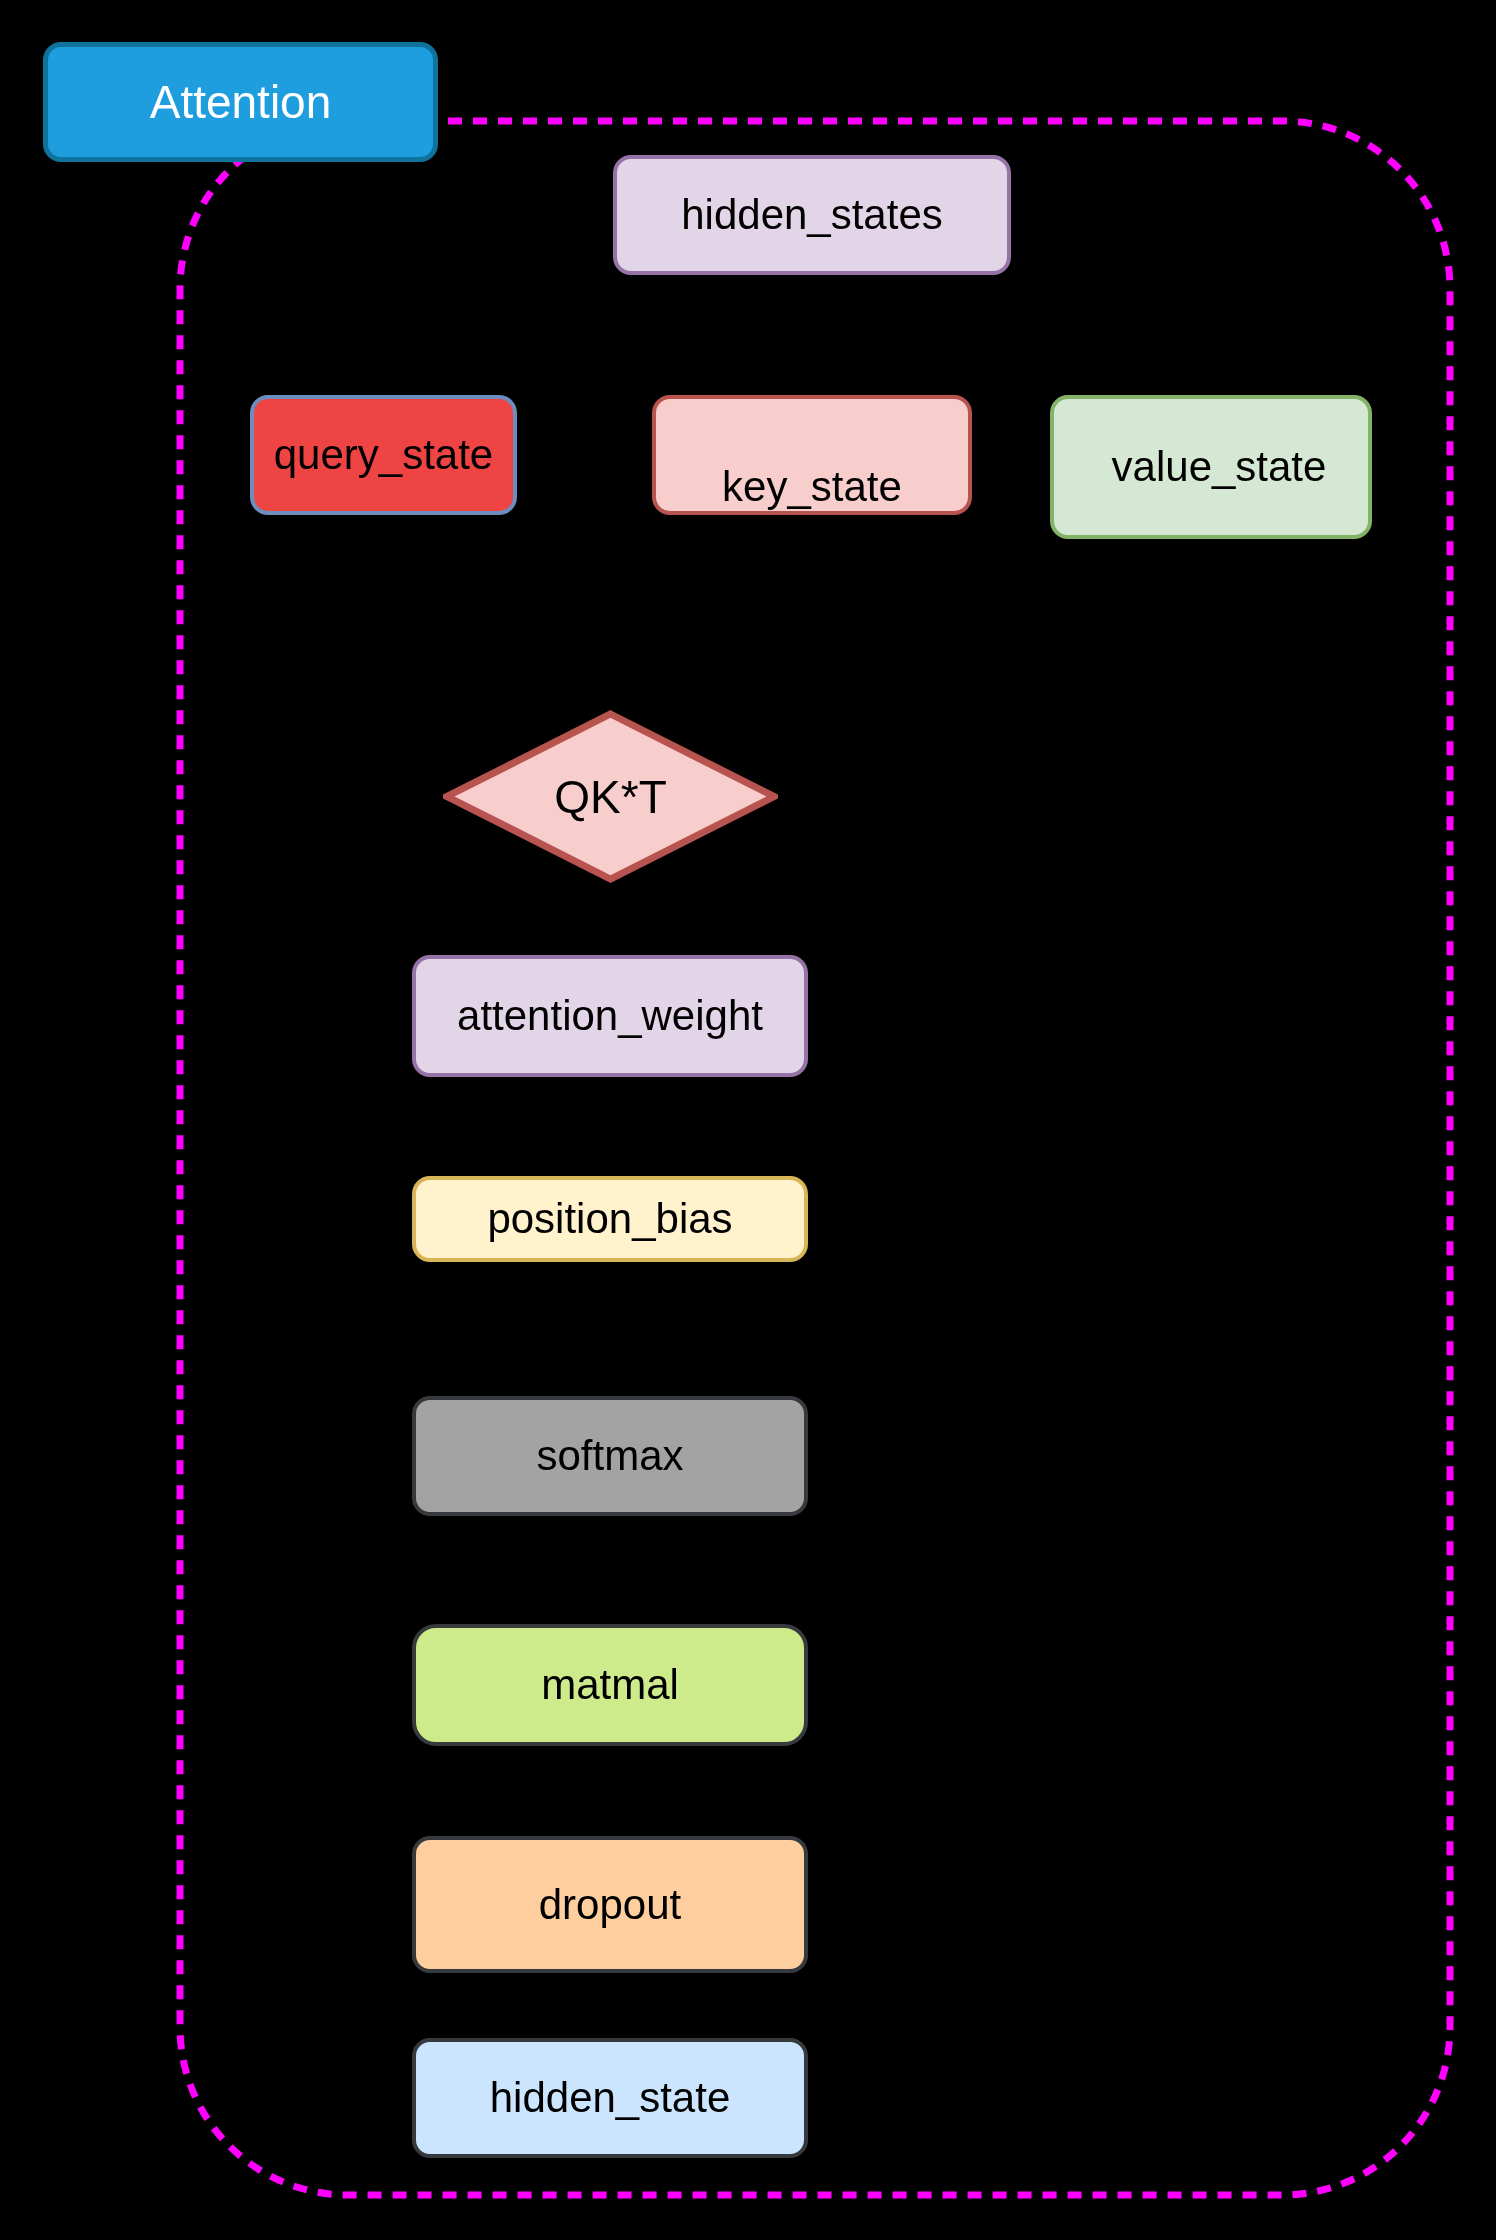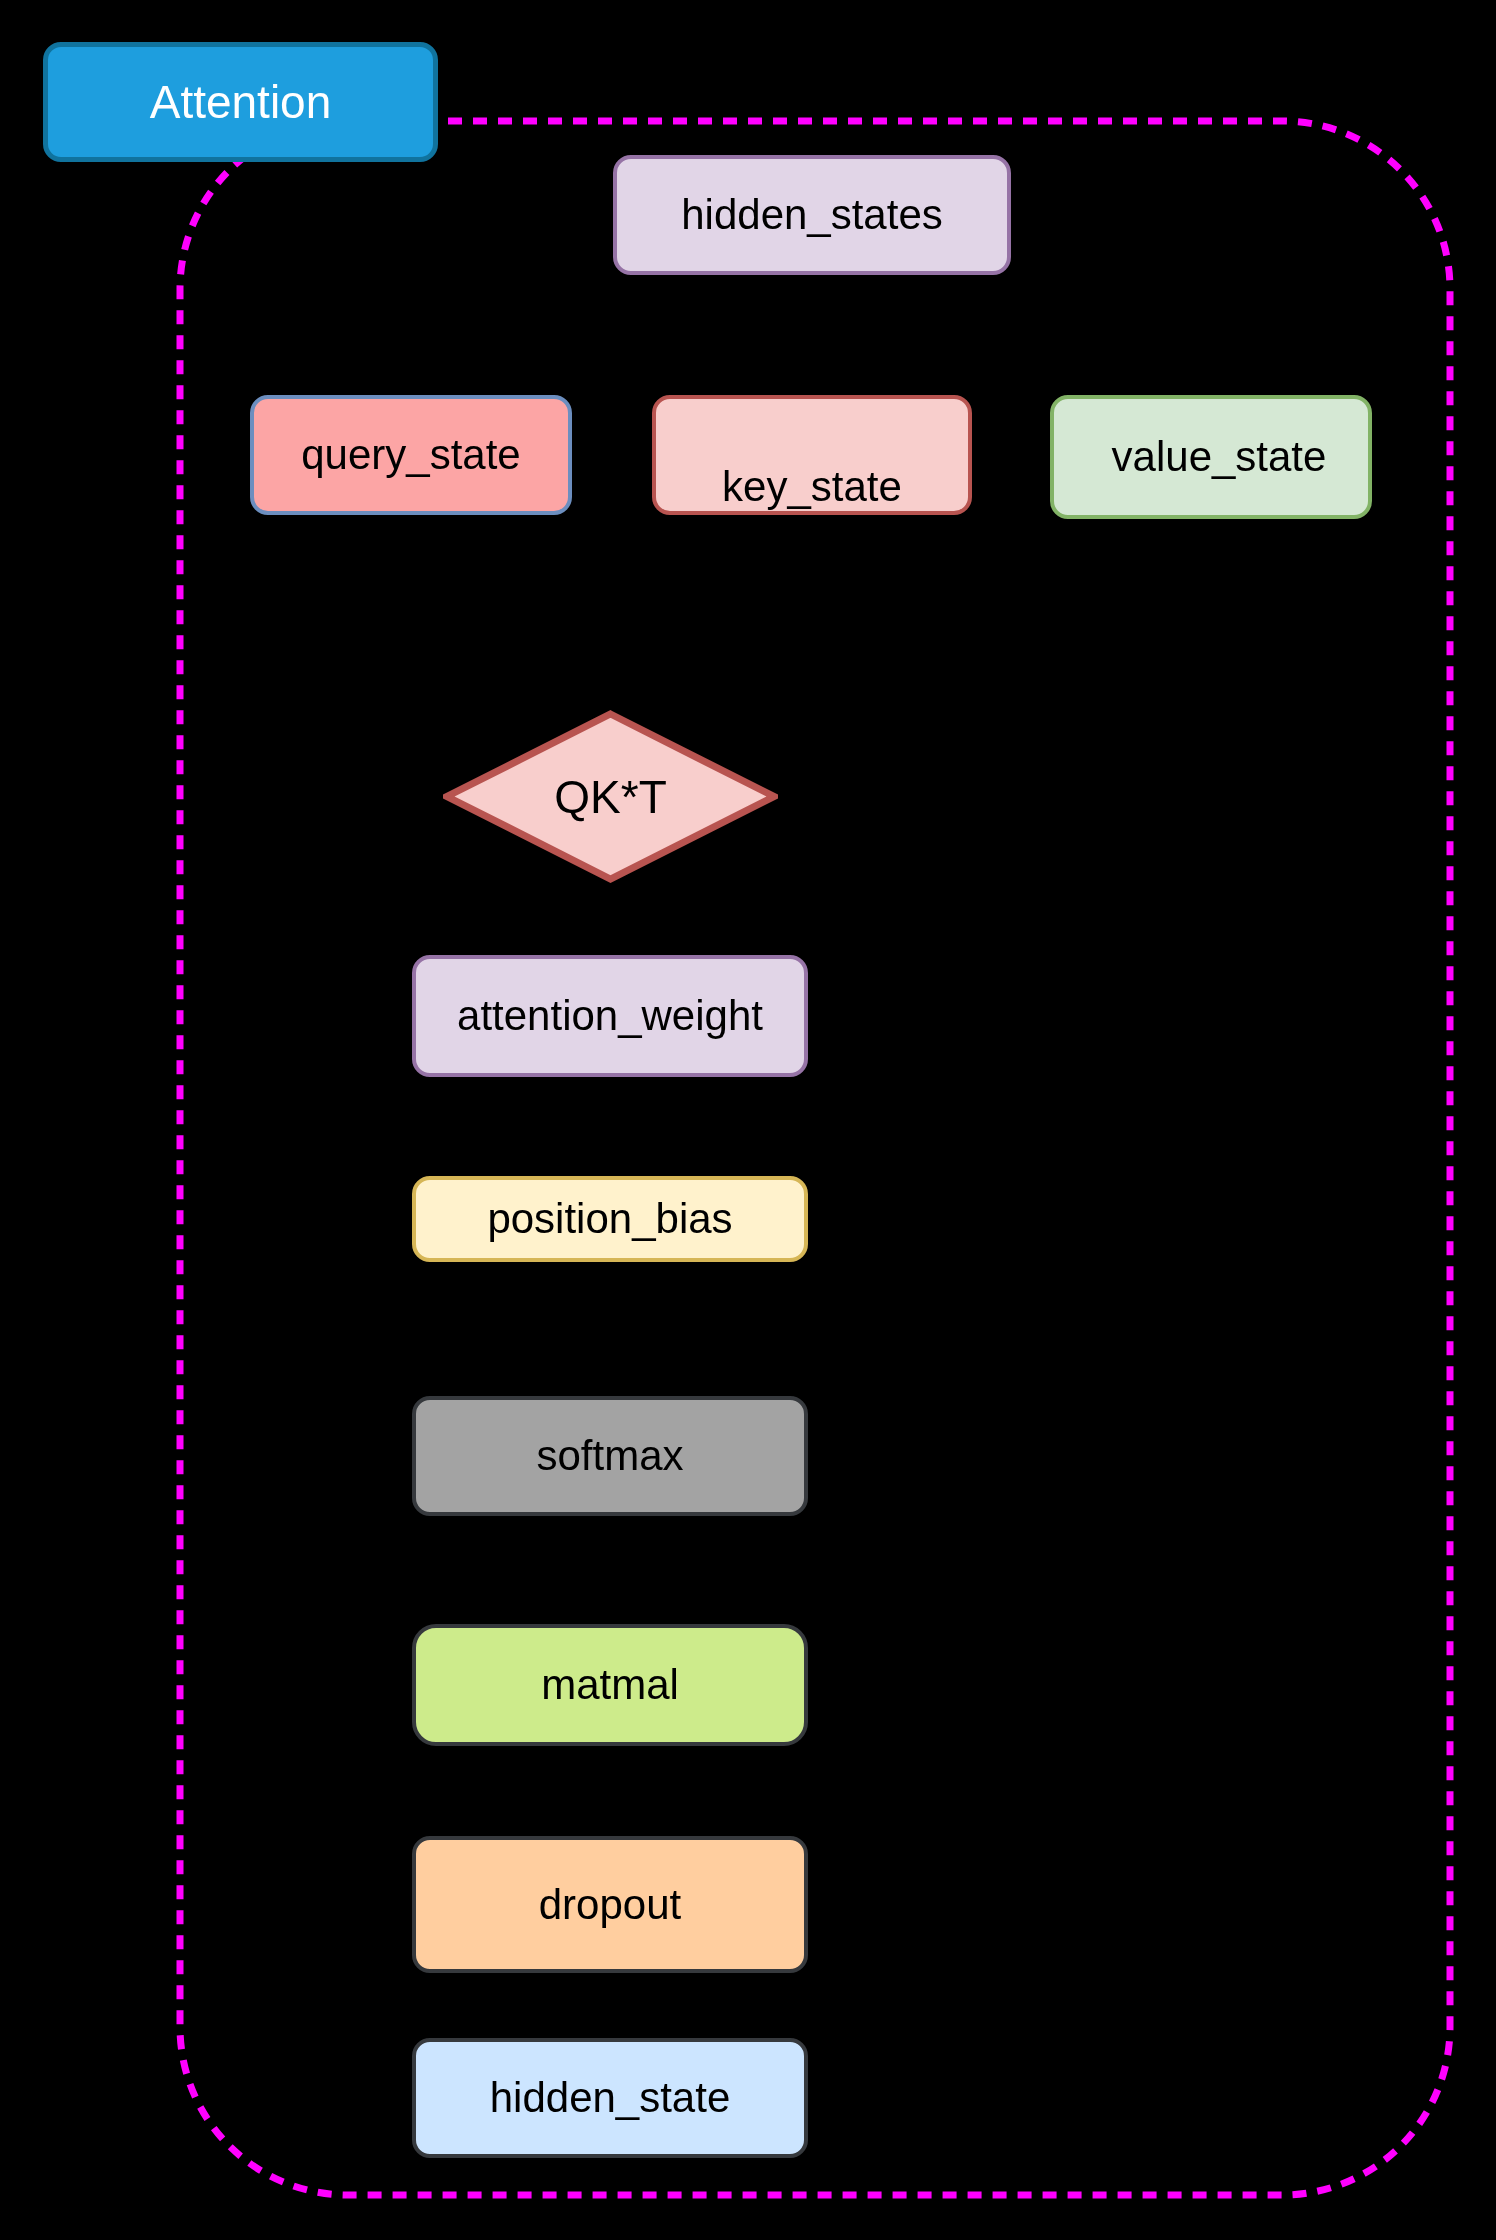--- a/index.html
+++ b/index.html
@@ -66,29 +66,29 @@
   </svg>
 
   <div class="title-button" style="background-color: rgb(30, 158, 222); border-color: rgb(16, 115, 158); color: rgb(255, 255, 255);">
     <span class="node-label">Attention</span>
   </div>
 
   <div class="node" style="left: 613px; top: 155px; width: 398px; height: 120px; background-color: rgb(225, 213, 231); border-color: rgb(150, 115, 166);">
     <span class="node-label">hidden_states</span>
   </div>
 
-  <div class="node" style="left: 250px; top: 395px; width: 322px; height: 120px; background-color: #fca5a5; border-color: rgb(108, 142, 191);">
+  <div class="node" style="left: 250px; top: 395px; width: 267px; height: 120px; background-color: #ef4444; border-color: rgb(108, 142, 191);">
     <span class="node-label">query_state</span>
   </div>
 
   <div class="node" style="left: 652px; top: 395px; width: 320px; height: 120px; background-color: rgb(248, 206, 204); border-color: rgb(184, 84, 80); align-items: flex-end;">
     <span class="node-label">key_state</span>
   </div>
 
-  <div class="node" style="left: 1050px; top: 395px; width: 322px; height: 124px; background-color: rgb(213, 232, 212); border-color: rgb(130, 179, 102); padding-left: 16px;">
+  <div class="node" style="left: 1050px; top: 395px; width: 322px; height: 144px; background-color: rgb(213, 232, 212); border-color: rgb(130, 179, 102); padding-left: 16px;">
     <span class="node-label">value_state</span>
   </div>
 
   <div class="diamond-wrap">
     <svg width="335" height="173" viewBox="0 0 335 173">
       <polygon points="167.5,4 331,86.5 167.5,169 4,86.5" stroke-width="7" stroke-linejoin="miter" style="fill: rgb(248, 206, 204); stroke: rgb(184, 84, 80);"></polygon>
     </svg>
     <div class="diamond-label">QK*T</div>
   </div>
 

